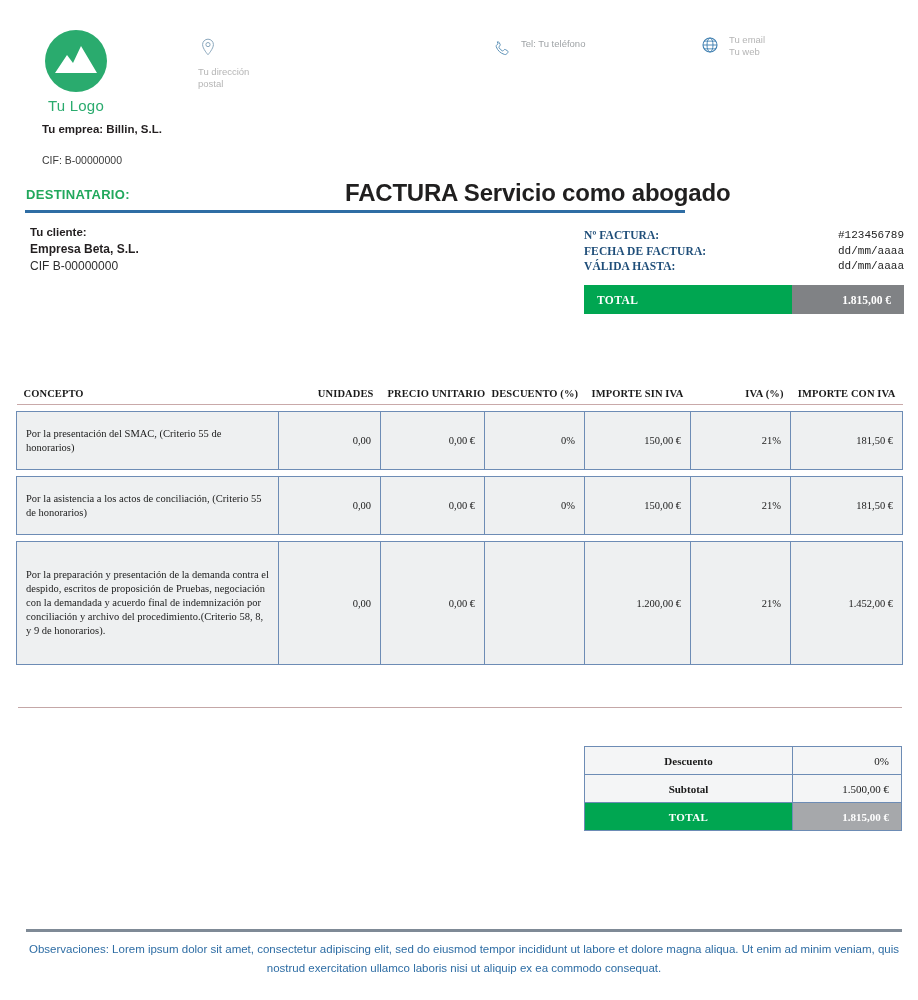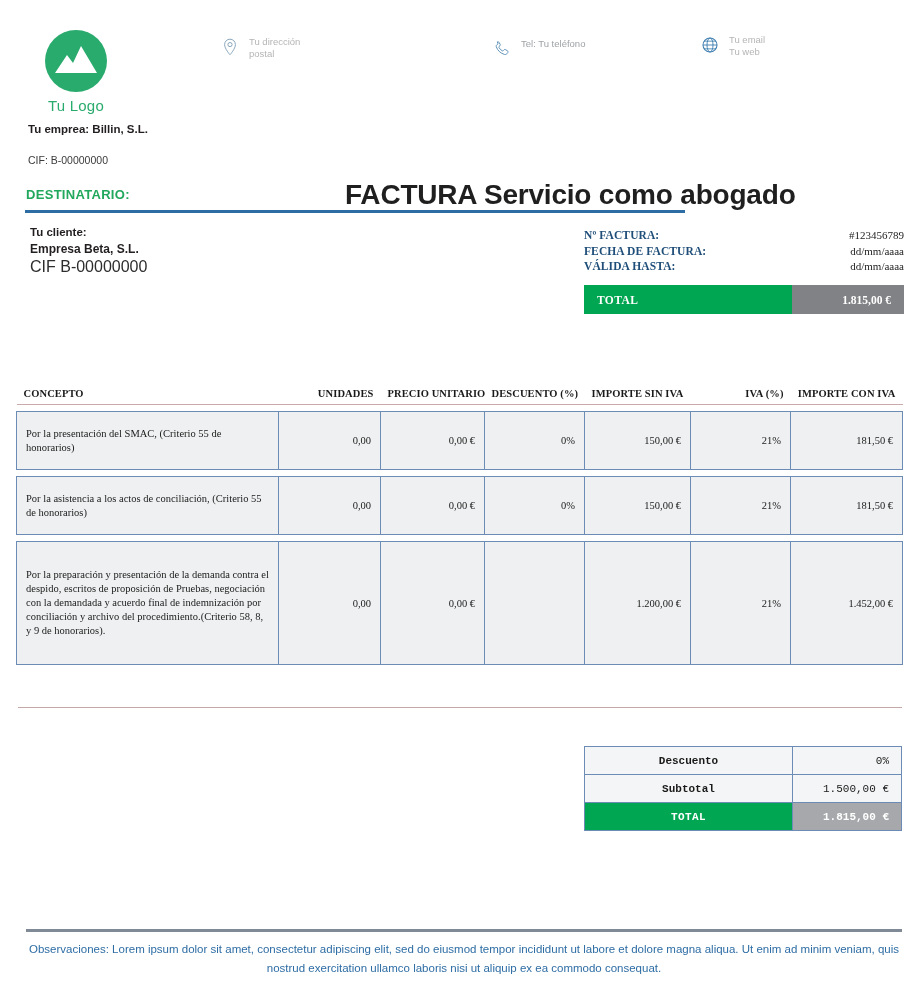--- a/index.html
+++ b/index.html
@@ -42,63 +42,63 @@
     gap: 9px;
   }
   .contact .ci { width: 20px; height: 20px; flex: 0 0 20px; margin-top: 1px; }
   .contact .ctext {
     font-size: 9.5px;
     line-height: 12px;
     color: #b5b5b5;
     font-family: "Liberation Sans", sans-serif;
     white-space: pre-line;
   }
-  .contact-address { left: 220px; top: 36px; }
+  .contact-address { left: 198px; top: 36px; flex-direction: column; }
   .contact-phone   { left: 492px; top: 38px; }
   .contact-phone .ctext { color: #9fa3a6; }
   .contact-email   { left: 700px; top: 34px; }
 
   
   .company {
     position: absolute;
-    left: 28px; top: 122px;
+    left: 42px; top: 122px;
   }
   .company-name { font-size: 11.5px; font-weight: bold; line-height: 15px; }
   .company-cif  { font-size: 10.5px; line-height: 14px; color: #3a3a3a; margin-top: 16px; }
 
   
   .dest-label {
     position: absolute;
     left: 26px; top: 187px;
     font-size: 13px;
     font-weight: bold;
     color: #21a85c;
     letter-spacing: .3px;
   }
   .doc-title {
     position: absolute;
     left: 345px; top: 179px;
-    font-size: 28px;
+    font-size: 24px;
     font-weight: bold;
     color: #201f1f;
     letter-spacing: -0.2px;
     white-space: nowrap;
   }
   .rule-blue {
     position: absolute;
     left: 25px; top: 210px;
     width: 660px; height: 3px;
     background: #2e6da4;
   }
 
   
   .client { position: absolute; left: 30px; top: 224px; }
   .client .l1 { font-size: 11.5px; font-weight: bold; line-height: 17px; }
   .client .l2 { font-size: 12px; font-weight: bold; line-height: 17px; }
-  .client .l3 { font-size: 16px; line-height: 17px; color: #2d2d2d; }
+  .client .l3 { font-size: 12px; line-height: 17px; color: #2d2d2d; }
   .client .addr { margin-top: 16px; }
   .client .a1 { font-size: 11.5px; line-height: 18px; color: #2d2d2d; }
   .client .a2 { font-size: 11.5px; line-height: 18px; color: #2d2d2d; }
   .client .a3 { font-size: 8.5px; line-height: 14px; color: #2d2d2d; }
   .client .a4 { font-size: 8.5px; line-height: 14px; color: #2d2d2d; }
 
   
   .meta {
     position: absolute;
     left: 584px; top: 228px;
@@ -107,21 +107,21 @@
   .meta-row { display: flex; line-height: 15.5px; justify-content: space-between; }
   .meta-key {
     width: 200px;
     font-family: "Liberation Serif", serif;
     font-size: 11.5px;
     font-weight: bold;
     color: #1f4e79;
     letter-spacing: .1px;
   }
   .meta-val {
-    font-family: Liberation Serif, serif;
+    font-family: Liberation Mono, monospace;
     font-size: 11px;
     color: #232323;
   }
 
   .total-banner {
     position: absolute;
     left: 584px; top: 285px;
     width: 320px; height: 29px;
     display: flex;
   }
@@ -201,21 +201,21 @@
 
   
   .summary {
     position: absolute;
     left: 584px; top: 746px;
     width: 318px;
   }
   .summary table { border-collapse: collapse; width: 318px; table-layout: fixed; }
   .summary td {
     border: 1.1px solid #6d8cb5;
-    font-family: Liberation Mono, monospace;
+    font-family: Liberation Serif, serif;
     font-size: 11px;
     height: 28px;
     padding: 0 12px;
   }
   .summary td.lbl {
     background: #f4f5f6;
     font-weight: bold;
     text-align: center;
     color: #1a1a1a;
     width: 208px;

